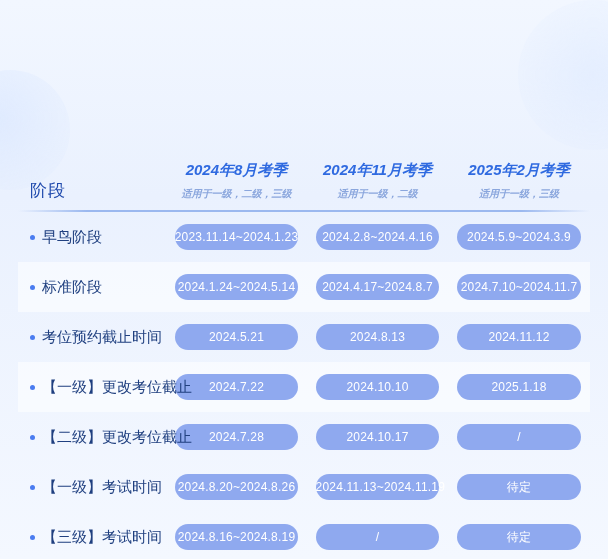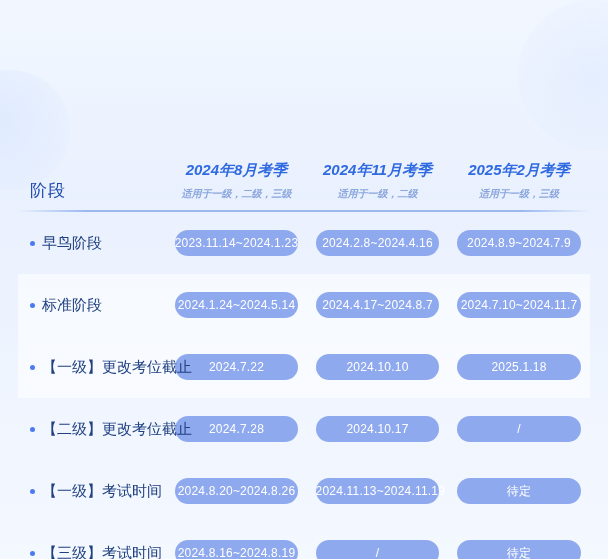--- a/index.html
+++ b/index.html
@@ -175,21 +175,21 @@
     height: 5px;
     border-radius: 50%;
     background: #4a7cf0;
     margin-right: 7px;
     vertical-align: middle;
   }
   td.stage .stage-label { vertical-align: middle; }
 
   td.cell {
     text-align: center;
-    padding: 18px 6px;
+    padding: 12px 6px;
   }
   .pill {
     display: block;
     margin: 0 auto;
     background: #8fa9ef;
     color: #ffffff;
     font-size: 12px;
     border-radius: 13px;
     height: 26px;
     line-height: 26px;
@@ -250,37 +250,49 @@
 
         <tr>
           <td class="stage"><span class="bullet"></span><span class="stage-label">早鸟阶段</span></td>
           <td class="cell">
               <span class="pill wide">2023.11.14~2024.1.23</span>
             </td>
           <td class="cell">
               <span class="pill wide">2024.2.8~2024.4.16</span>
             </td>
           <td class="cell">
-              <span class="pill wide">2024.8.9~2024.7.9</span>
+              <span class="pill wide">2024.5.9~2024.3.9</span>
             </td>
         </tr>
 
         <tr class="alt">
           <td class="stage"><span class="bullet"></span><span class="stage-label">标准阶段</span></td>
           <td class="cell">
               <span class="pill wide">2024.1.24~2024.5.14</span>
             </td>
           <td class="cell">
               <span class="pill wide">2024.4.17~2024.8.7</span>
             </td>
           <td class="cell">
               <span class="pill wide">2024.7.10~2024.11.7</span>
             </td>
         </tr>
 
+        <tr>
+          <td class="stage"><span class="bullet"></span><span class="stage-label">考位预约截止时间</span></td>
+          <td class="cell">
+              <span class="pill wide">2024.5.21</span>
+            </td>
+          <td class="cell">
+              <span class="pill wide">2024.8.13</span>
+            </td>
+          <td class="cell">
+              <span class="pill wide">2024.11.12</span>
+            </td>
+        </tr>
 
         <tr class="alt">
           <td class="stage"><span class="bullet"></span><span class="stage-label">【一级】更改考位截止</span></td>
           <td class="cell">
               <span class="pill wide">2024.7.22</span>
             </td>
           <td class="cell">
               <span class="pill wide">2024.10.10</span>
             </td>
           <td class="cell">

